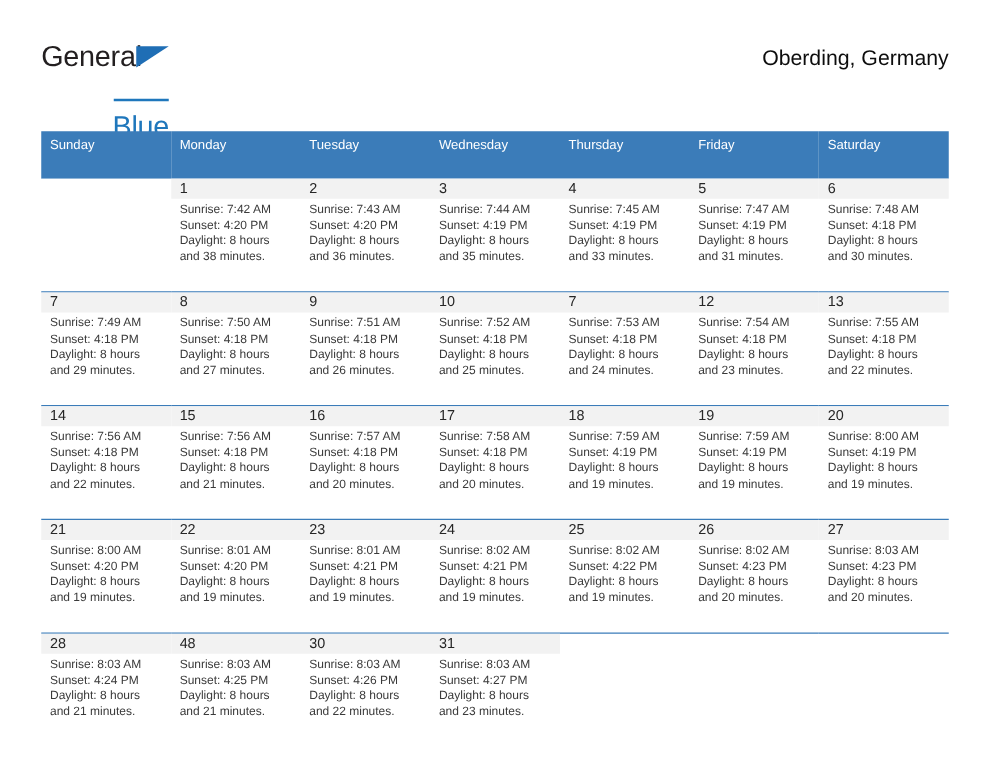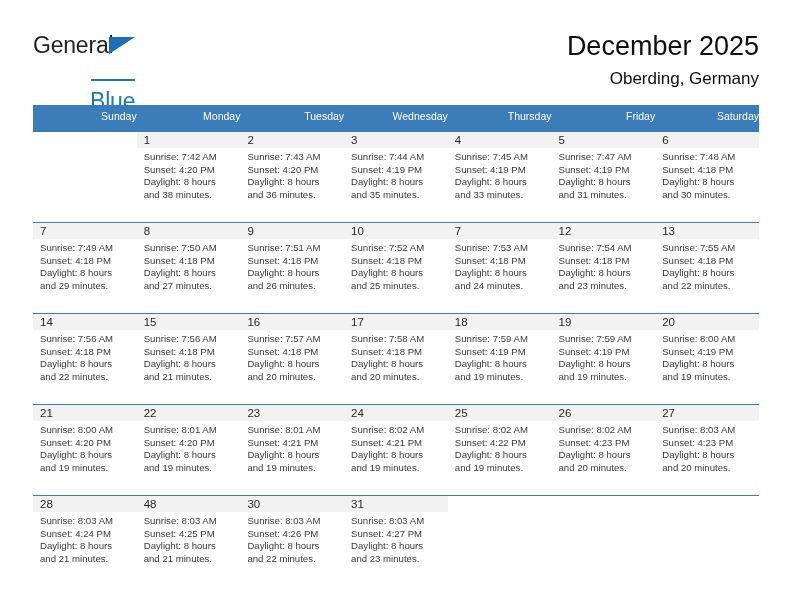--- a/index.html
+++ b/index.html
@@ -100,22 +100,22 @@
     top: 105px;
     width: 726px;
     border-collapse: collapse;
     table-layout: fixed;
   }
   .calendar th {
     background: #3b7cb9;
     color: #ffffff;
     font-size: 10.5px;
     font-weight: normal;
-    text-align: right;
-    padding: 5px 0 10px 7px;
+    text-align: left;
+    padding: 5px 0 21px 7px;
     height: 10px;
     border: none;
   }
   .calendar td {
     vertical-align: top;
     padding: 0;
     border: none;
     width: 103.71px;
     height: 90px;
     background: #ffffff;
@@ -163,21 +163,20 @@
   <div class="header">
 
     <div class="brand">
       <span class="brand-general">General</span>
       <span class="brand-tri"></span>
       <span class="brand-blue">Blue</span>
       <span class="brand-underline"></span>
     </div>
 
     <div class="title-block">
-      <div class="month-title">December 2025</div>
       <div class="location">Oberding, Germany</div>
     </div>
 
   </div>
 
   <table class="calendar">
     <thead>
       <tr>
         <th>Sunday</th>
         <th>Monday</th>

